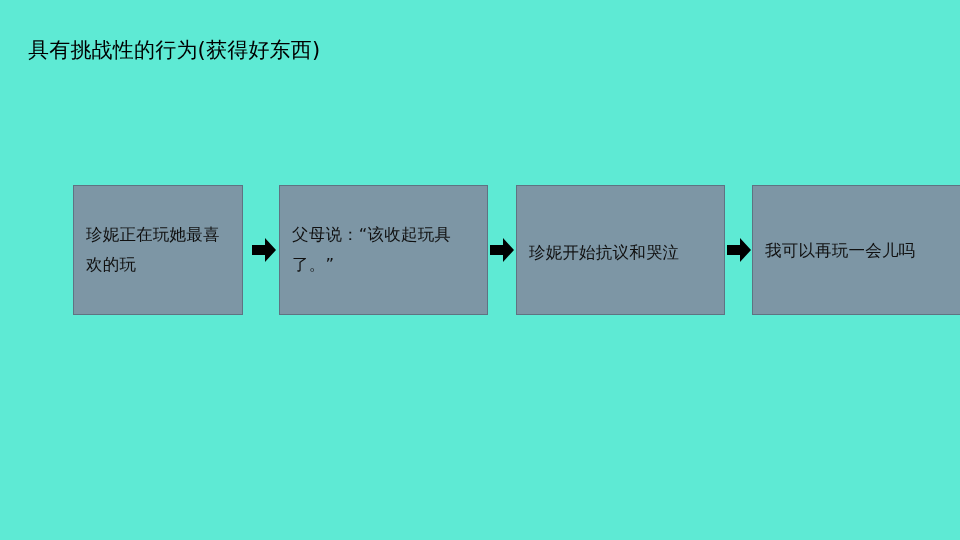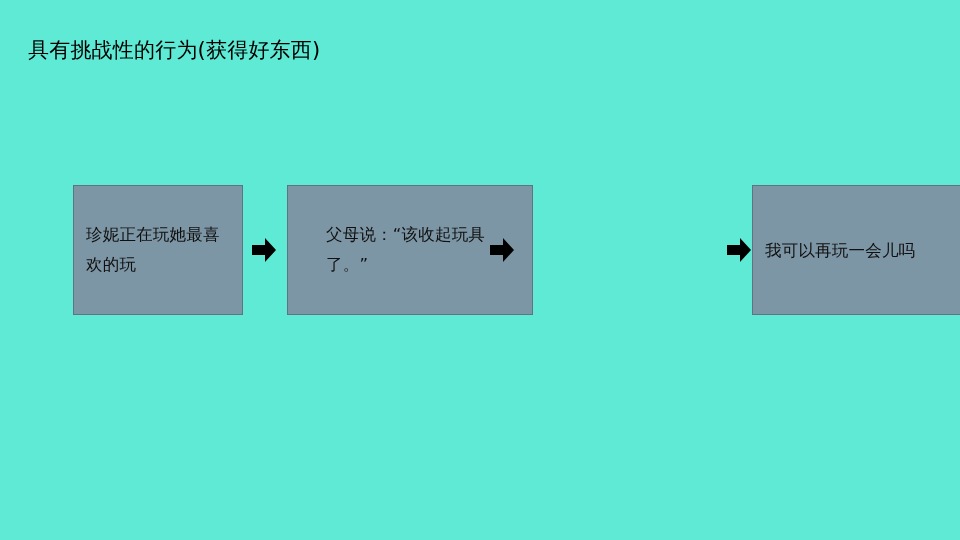--- a/index.html
+++ b/index.html
@@ -61,21 +61,21 @@
     padding: 0 10px 0 12px;
     font-size: 16.5px;
     line-height: 30px;
     color: #101010;
     letter-spacing: 0.2px;
     word-break: break-all;
   }
 
   
   .box-1 { left: 41px;  width: 170px; margin-left: 32px; }
-  .box-2 { left: 287px; width: 246px; padding-left: 26px; }
+  .box-2 { left: 279px; width: 209px; }
   .box-3 { left: 516px; width: 209px; }
   .box-4 { left: 752px; width: 225px; }
 
   
   .box-3 .flow-box-text { line-height: 32px; padding-top: 6px; }
   .box-4 .flow-box-text { line-height: 32px; padding-top: 2px; }
 
   
   .flow-arrow {
     position: absolute;
@@ -125,20 +125,23 @@
     <div class="flow-box box-2">
       <span class="flow-box-text">父母说：“该收起玩具了。”</span>
     </div>
 
     <span class="flow-arrow arrow-2">
       <svg width="26" height="30" viewBox="0 0 26 30" aria-hidden="true">
         <path d="M1,10 L14,10 L14,3 L25,15 L14,27 L14,20 L1,20 Z" fill="#000000"></path>
       </svg>
     </span>
 
+    <div class="flow-box box-3">
+      <span class="flow-box-text">珍妮开始抗议和哭泣</span>
+    </div>
 
     <span class="flow-arrow arrow-3">
       <svg width="26" height="30" viewBox="0 0 26 30" aria-hidden="true">
         <path d="M1,10 L14,10 L14,3 L25,15 L14,27 L14,20 L1,20 Z" fill="#000000"></path>
       </svg>
     </span>
 
     <div class="flow-box box-4">
       <span class="flow-box-text">我可以再玩一会儿吗</span>
     </div>

